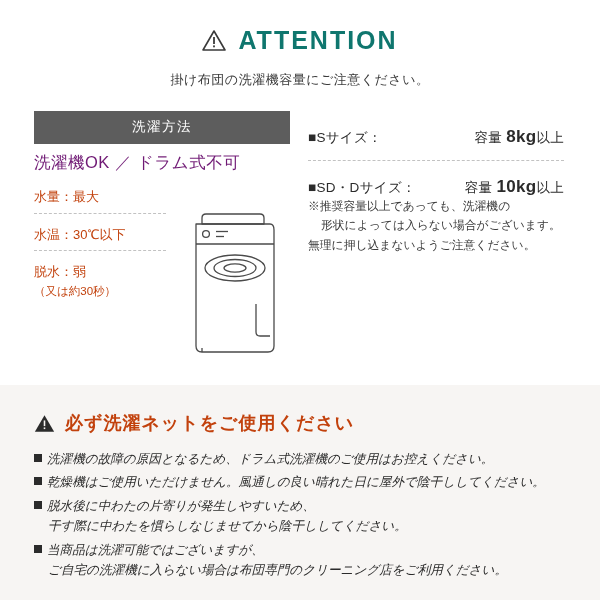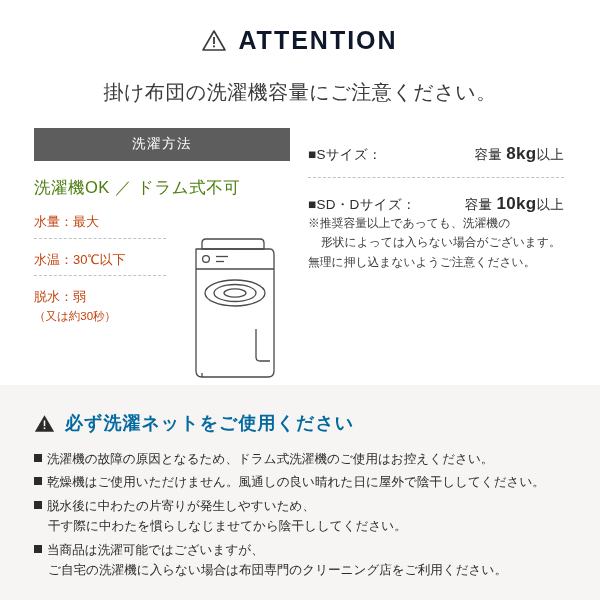--- a/index.html
+++ b/index.html
@@ -31,28 +31,28 @@
   }
   .warn-tri {
     position: relative;
     width: 24px;
     height: 21px;
   }
   .warn-tri svg { display: block; }
   .attention-title {
     font-size: 25px;
     letter-spacing: 2px;
-    color: #0f172a;
+    color: #0f766e;
     font-weight: bold;
   }
   .subtitle {
     text-align: center;
-    font-size: 20px;
+    font-size: 13px;
     color: #3a3a3a;
-    margin-top: 24px;
+    margin-top: 16px;
     letter-spacing: 0.5px;
   }
 
   
   .cols {
     display: flex;
     gap: 18px;
     padding: 22px 34px 0 34px;
     box-sizing: border-box;
   }
@@ -73,22 +73,22 @@
   }
 
   
   .left-body {
     position: relative;
     height: 230px;
   }
   .ok-line {
     font-size: 16.5px;
     letter-spacing: 0.5px;
-    margin-top: 16px;
-    color: #4d7c0f;
+    margin-top: 8px;
+    color: #701a75;
   }
   .spec-list {
     margin-top: 14px;
     width: 132px;
   }
   .spec-item {
     font-size: 13px;
     color: #c2410c;
     line-height: 1.35;
     padding-bottom: 7px;
@@ -149,30 +149,31 @@
   .bottom-head {
     display: flex;
     align-items: center;
     gap: 10px;
   }
   .bottom-head .warn-tri { width: 21px; height: 19px; }
   .bottom-title {
     font-size: 18px;
     font-weight: bold;
     letter-spacing: 1px;
-    color: #0369a1;
+    color: #c2410c;
   }
   .bullets {
     margin-top: 14px;
   }
   .bullet {
     font-size: 12.6px;
     line-height: 1.62;
     color: #2b2b2b;
     margin-bottom: 3px;
+    font-style: italic;
   }
   .bullet .sq {
     display: inline-block;
     width: 8px;
     height: 8px;
     background: #2b2b2b;
     margin-right: 5px;
     vertical-align: 1px;
   }
   .bullet .cont {

